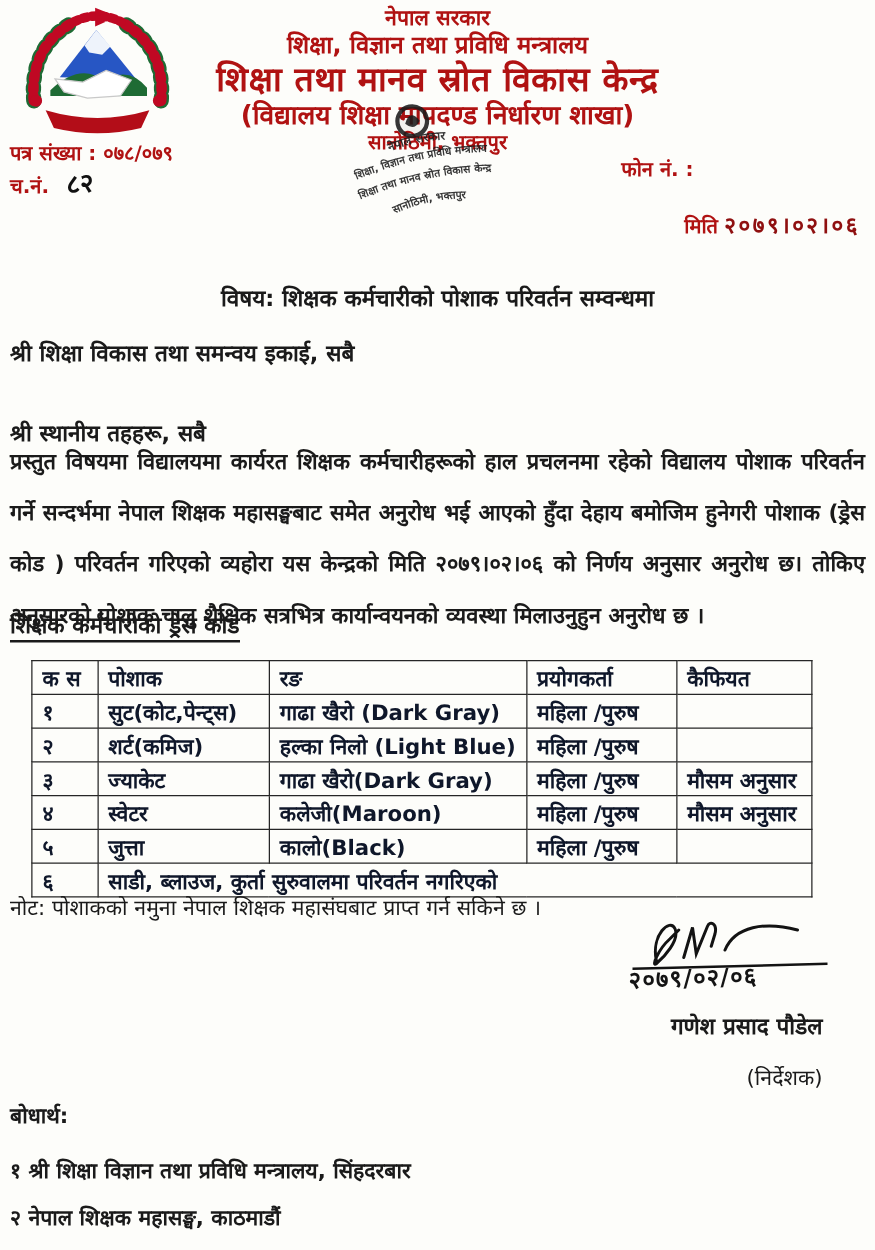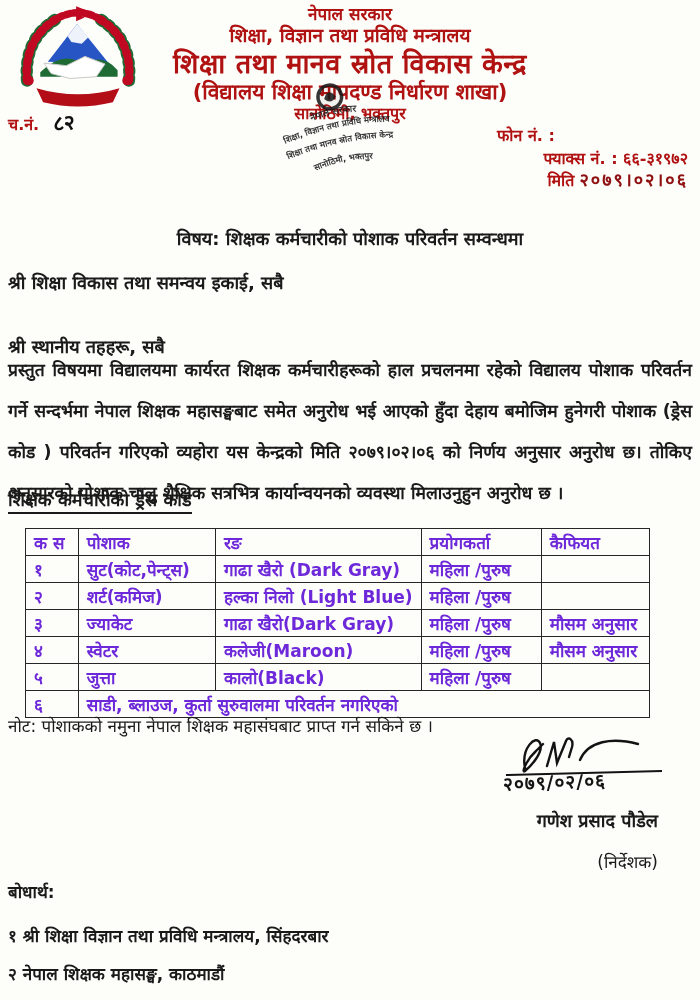--- a/index.html
+++ b/index.html
@@ -32,21 +32,21 @@
   .addr1{top:270px;}
   .addr2{top:313px;margin-top:21px;}
 
   .bodytext{left:8px;top:350px;width:684px;font-size:17.5px;line-height:41px;
     text-align:justify;font-weight:bold;}
 
   .dressheading{left:8px;top:487px;font-size:18px;font-weight:bold;
     border-bottom:2px solid #1a1a1a;padding-bottom:1px;}
 
   table.dress{position:absolute;left:25px;top:528px;width:625px;border-collapse:collapse;
-    font-size:17px;color:#6d28d9;}
+    font-size:17px;color:#0f172a;}
   table.dress th,table.dress td{border:1.6px solid #262626;text-align:left;
     padding:0 8px;height:26px;font-weight:bold;white-space:nowrap;}
   table.dress th{font-weight:bold;}
 
   .note{left:8px;top:714px;font-size:17px;font-weight:normal;}
 
   .sig-squiggle{left:500px;top:730px;}
   .sig-date{left:503px;top:769px;font-size:19px;font-weight:bold;letter-spacing:1px;
     transform:rotate(-2deg);color:#141414;}
   .sig-name{right:42px;top:808px;font-size:18px;font-weight:bold;}
@@ -96,28 +96,28 @@
       <path id="sarc3" d="M18,86 Q105,64 192,86" fill="none"></path>
       <path id="sarc4" d="M58,104 Q105,90 152,104" fill="none"></path>
       <text font-size="11" font-weight="bold"><textPath href="#sarc1" startOffset="50%" text-anchor="middle">नेपाल सरकार</textPath></text>
       <text font-size="10" font-weight="bold"><textPath href="#sarc2" startOffset="50%" text-anchor="middle">शिक्षा, विज्ञान तथा प्रविधि मन्त्रालय</textPath></text>
       <text font-size="10" font-weight="bold"><textPath href="#sarc3" startOffset="50%" text-anchor="middle">शिक्षा तथा मानव स्रोत विकास केन्द्र</textPath></text>
       <text font-size="10" font-weight="bold"><textPath href="#sarc4" startOffset="50%" text-anchor="middle">सानोठिमी, भक्तपुर</textPath></text>
     </g>
   </svg>
 
   <div class="abs refblock">
+    <div class="red bold">पत्र संख्या : ०७८/०७९</div>
     <div>
       <span class="red bold">च.नं.</span>
       <span class="chano">८२</span>
     </div>
   </div>
 
   <div class="abs phone red bold">फोन नं. :</div>
-  <div class="abs fax red bold">फ्याक्स नं. : ६६-३१९७२</div>
   <div class="abs dateline">
     <span class="red bold">मिति</span>
     <span class="dval">२०७९।०२।०६</span>
   </div>
 
   <div class="abs center bold subject">विषय: शिक्षक कर्मचारीको पोशाक परिवर्तन सम्वन्धमा</div>
 
   <div class="abs addr addr1">श्री शिक्षा विकास तथा समन्वय इकाई,  सबै</div>
   <div class="abs addr addr2">श्री स्थानीय तहहरू, सबै</div>
 

